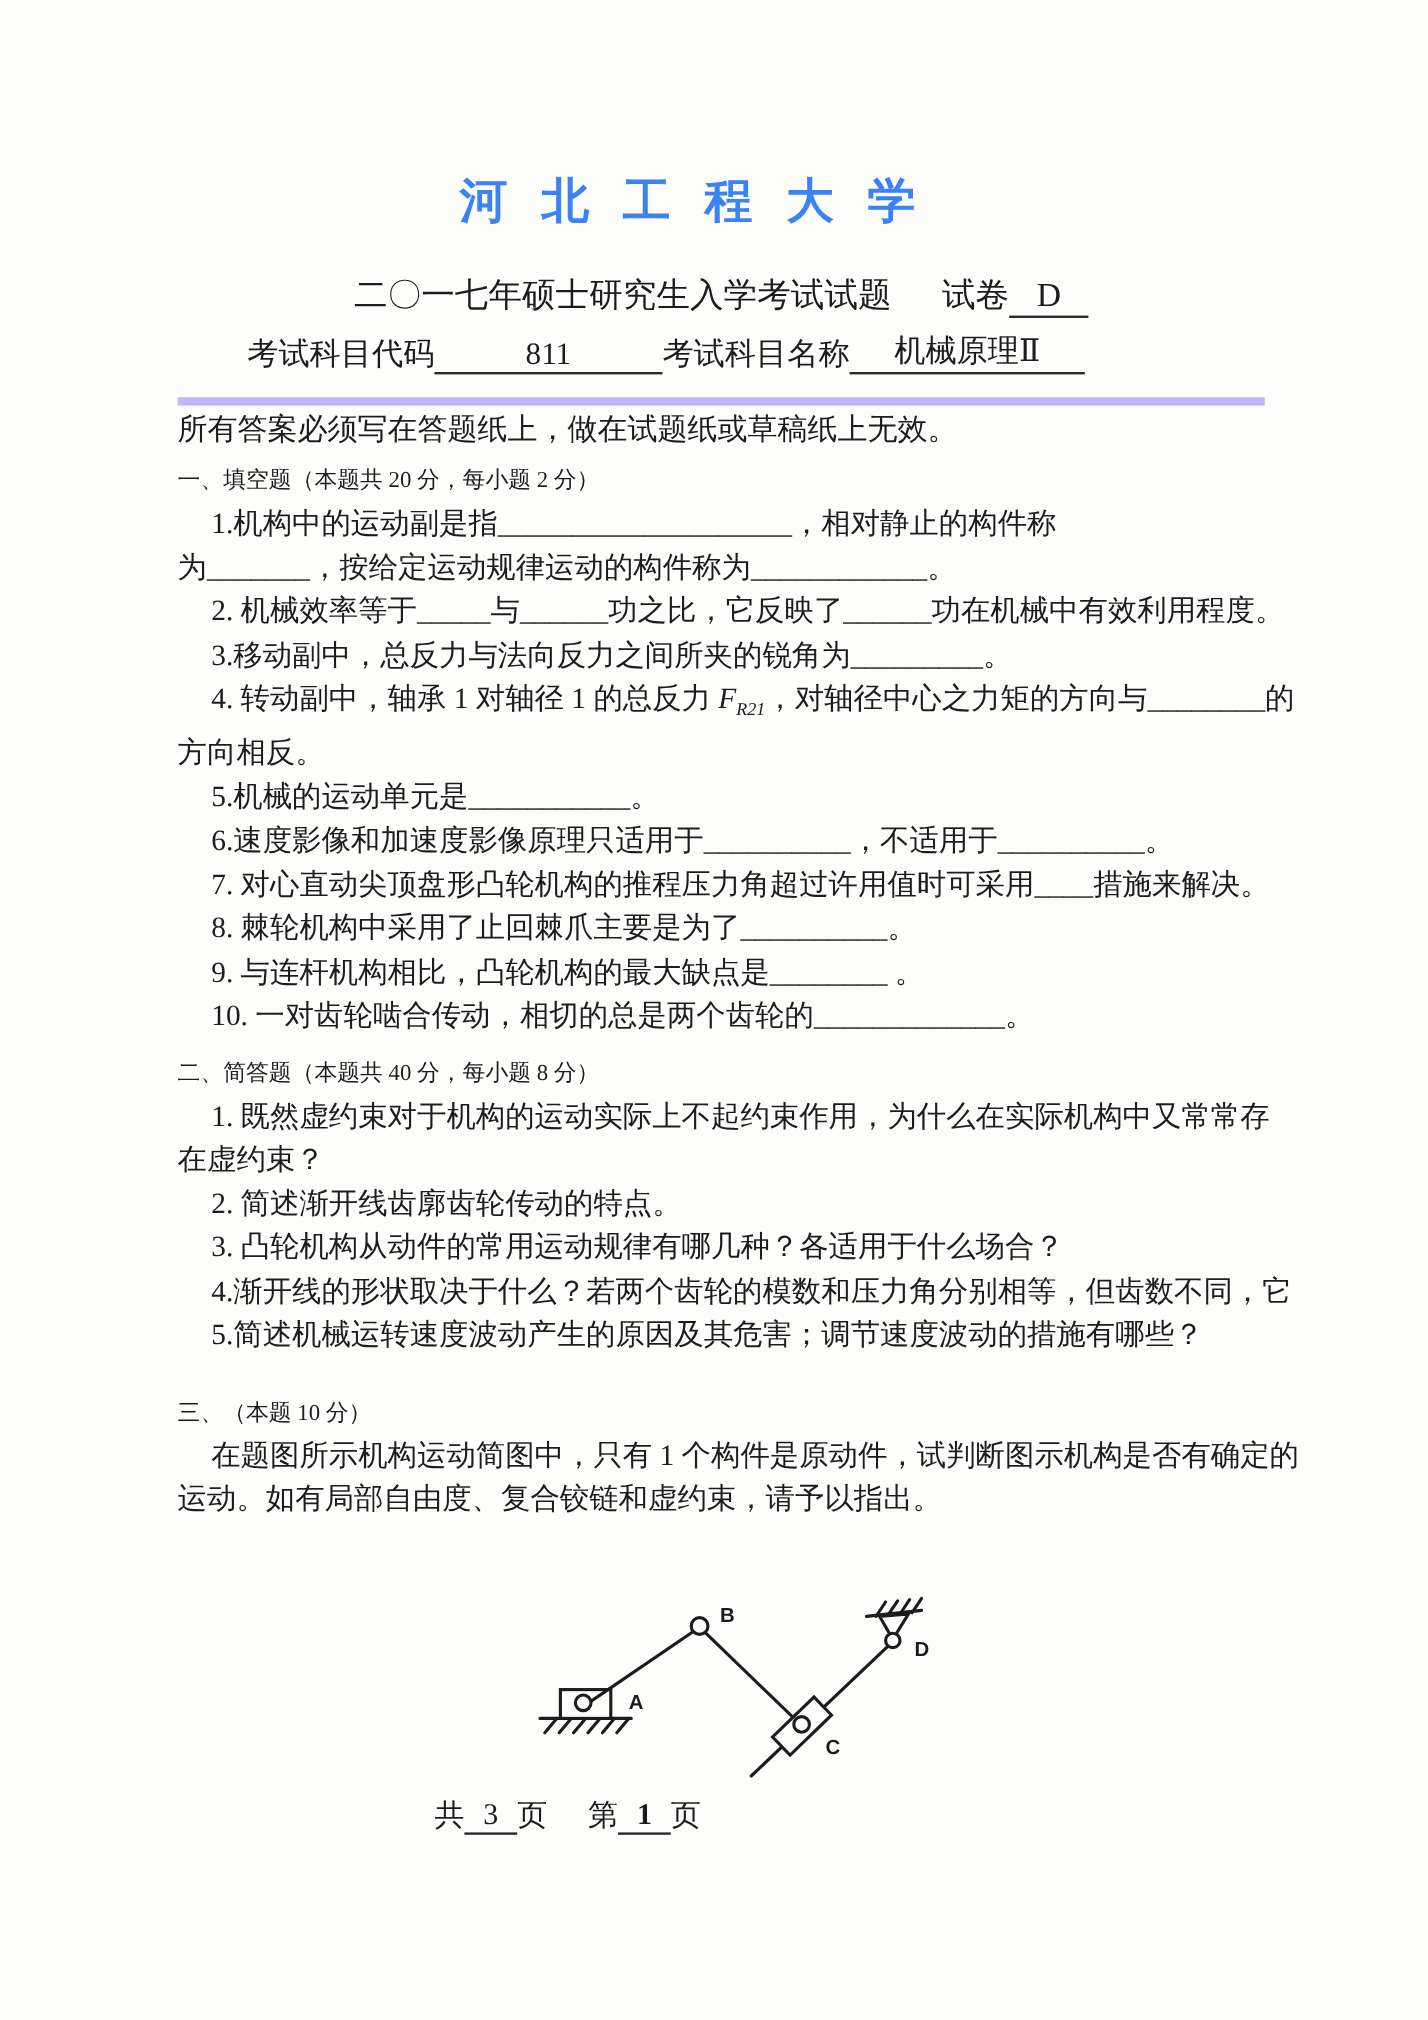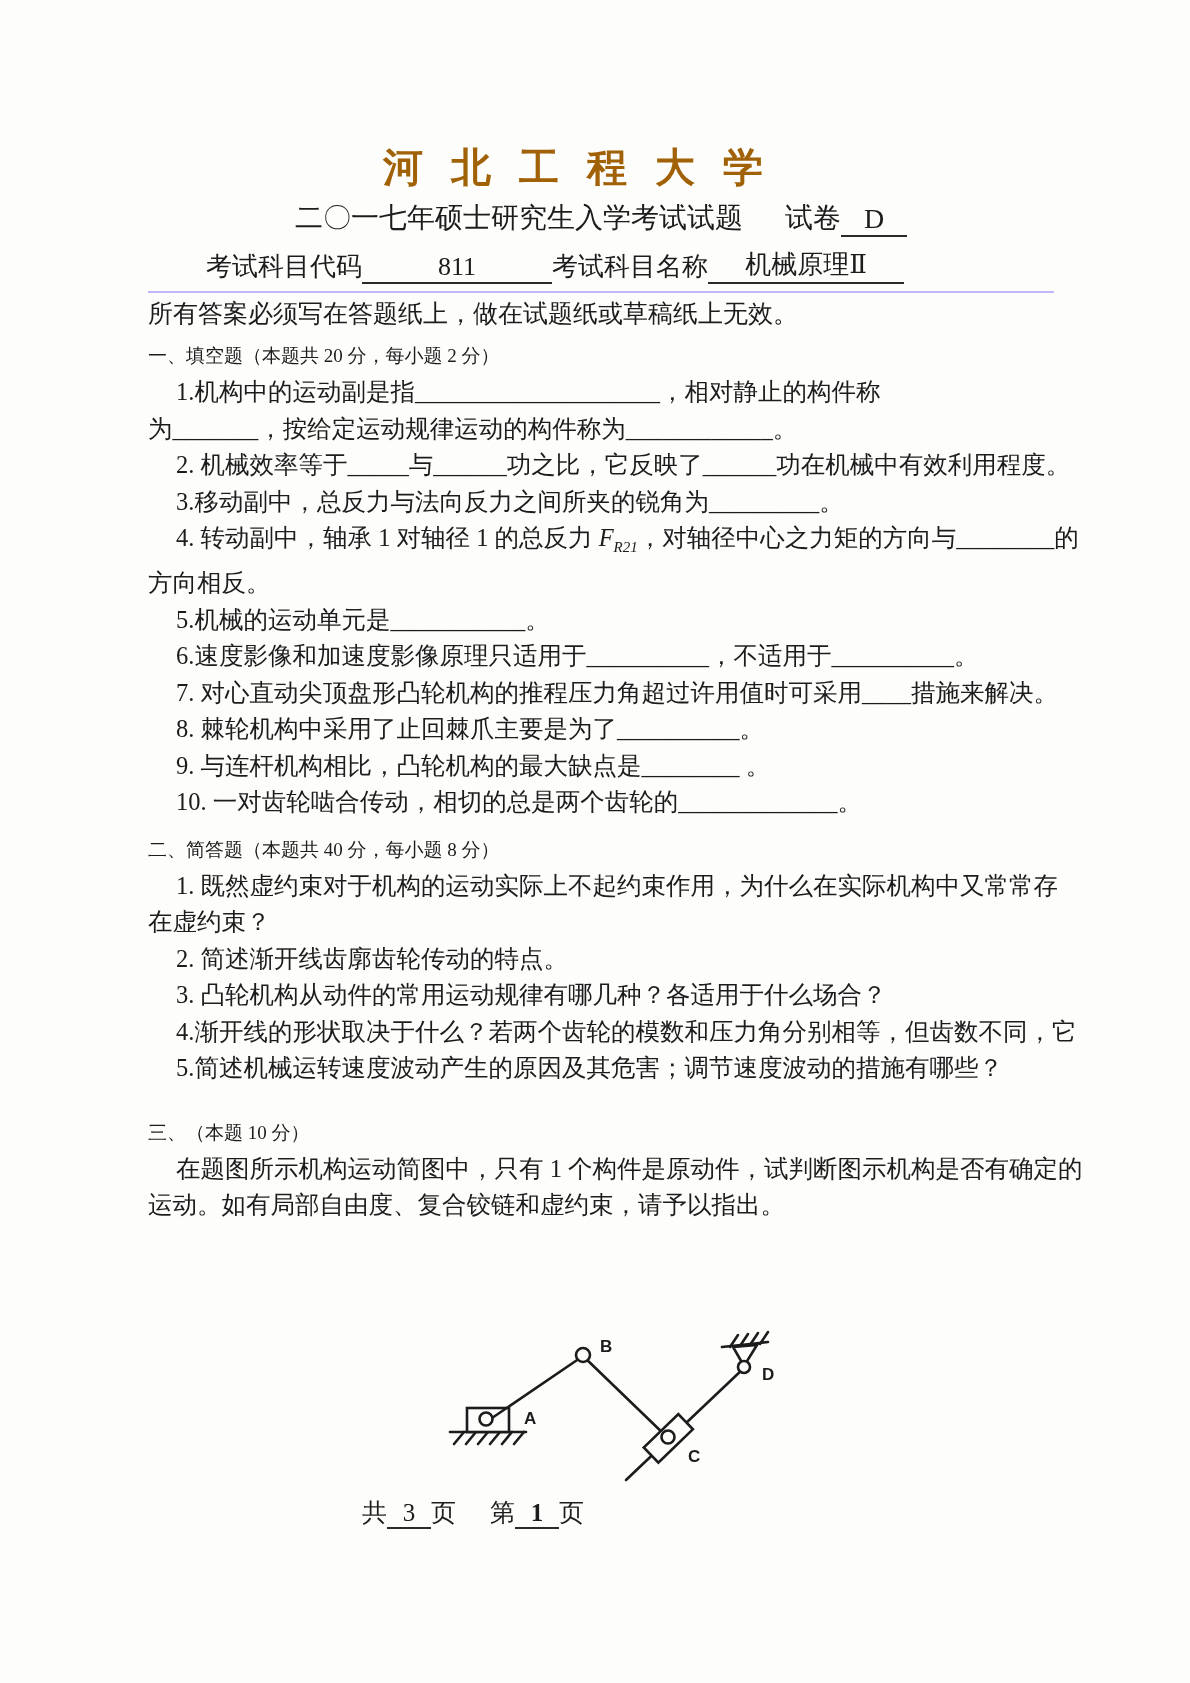--- a/index.html
+++ b/index.html
@@ -6,29 +6,29 @@
   body{
     width:1190px;height:1683px;position:relative;
     background:#fdfdfc;color:#1c1c1c;
     font-family:"Liberation Serif","DejaVu Serif",serif;
     overflow:hidden;
   }
   .doc{position:absolute;left:148px;top:140px;width:906px;}
   .title{
     text-align:center;font-size:40px;font-weight:bold;
     letter-spacing:28px;white-space:nowrap;margin-left:-28px;
-    color:#a16207;
+    color:#3b82f6;
   }
-  .subtitle-row{margin-top:4px;text-align:center;font-size:28px;white-space:nowrap;}
+  .subtitle-row{margin-top:32px;text-align:center;font-size:28px;white-space:nowrap;}
   .paper-label{margin-left:42px;}
   .bl{display:inline-block;border-bottom:2px solid #2a2a2a;text-align:center;vertical-align:bottom;}
   .paper-bl{width:66px;}
   .code-row{
     margin-top:10px;font-size:26px;white-space:nowrap;
-    padding:0 0 7px 58px;border-bottom:2px solid #c4b5fd;
+    padding:0 0 19px 58px;border-bottom:7px solid #c4b5fd;
   }
   .code-bl{width:190px;}
   .name-bl{width:196px;}
   .notice{font-size:25px;line-height:35px;margin:3px 0 0 0;}
   .sec{font-size:19px;line-height:36px;margin:0;}
   .s1h{margin-top:7px;}
   .s2h{margin-top:11px;}
   .s3h{margin-top:28px;}
   p.q{font-size:24.5px;line-height:36.5px;margin:0;white-space:nowrap;}
   .ind{padding-left:28px;}

